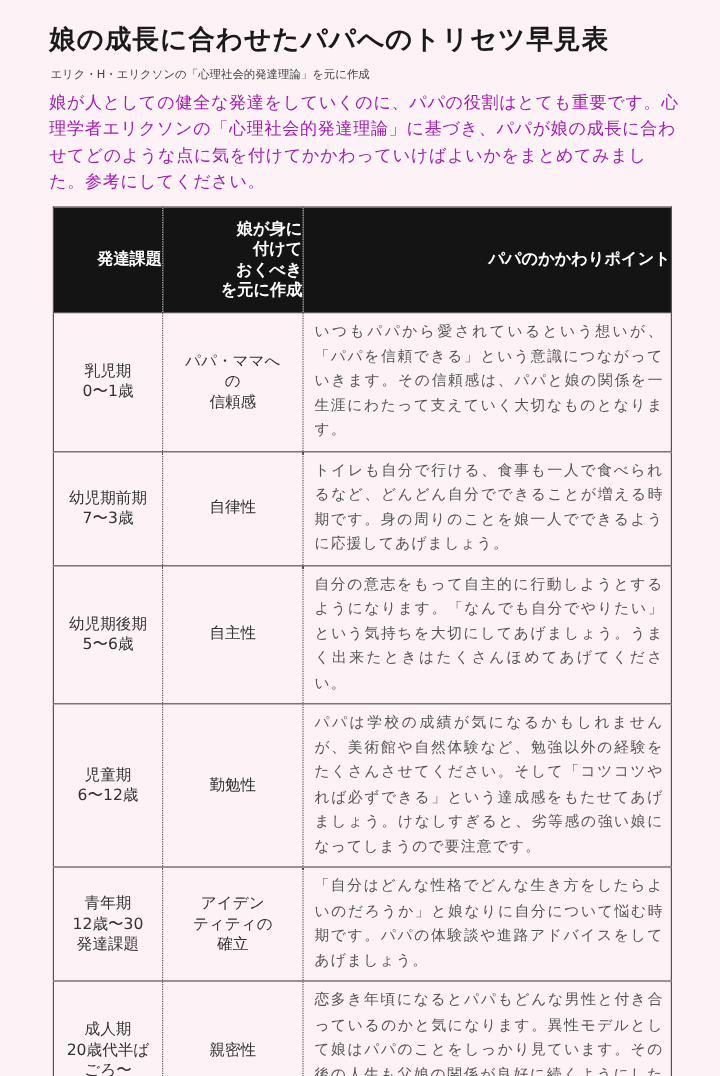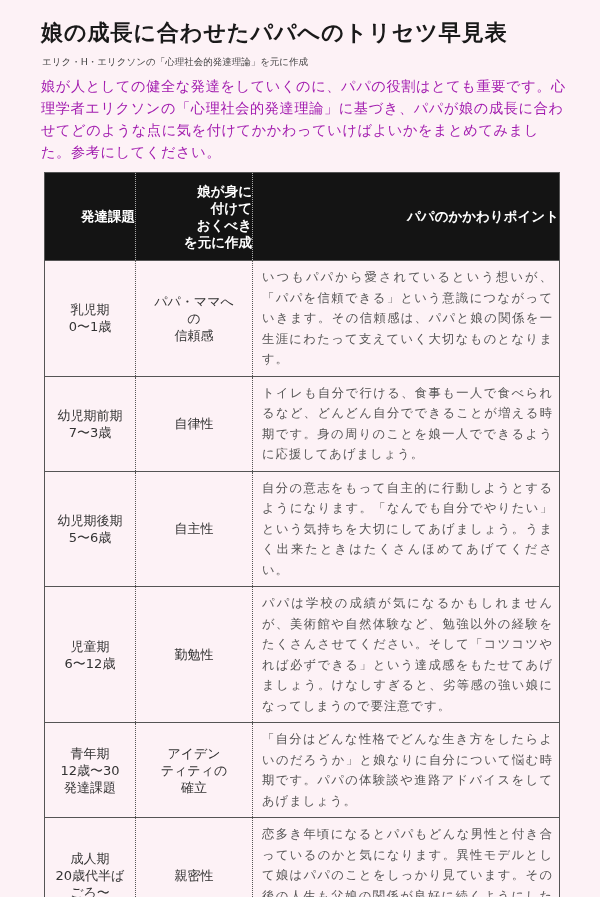--- a/index.html
+++ b/index.html
@@ -74,21 +74,21 @@
       border-right: 1.5px dotted #aaa;
     }
     thead th:last-child { border-right: none; margin-top: 44px; }
     tbody td {
       background: #fdf2f6;
       border-top: 1.5px solid #555;
       border-right: 1.5px dotted #555;
       vertical-align: middle;
       padding: 0;
     }
-    tbody td:last-child { border-right: none; }
+    tbody td:last-child { border-right: none; font-family: Liberation Mono, monospace; }
     td.age, td.task {
       text-align: center;
       font-size: 13px;
       line-height: 17px;
       color: #333;
     }
     td.point {
       font-size: 12.3px;
       line-height: 20.5px;
       color: #555;

